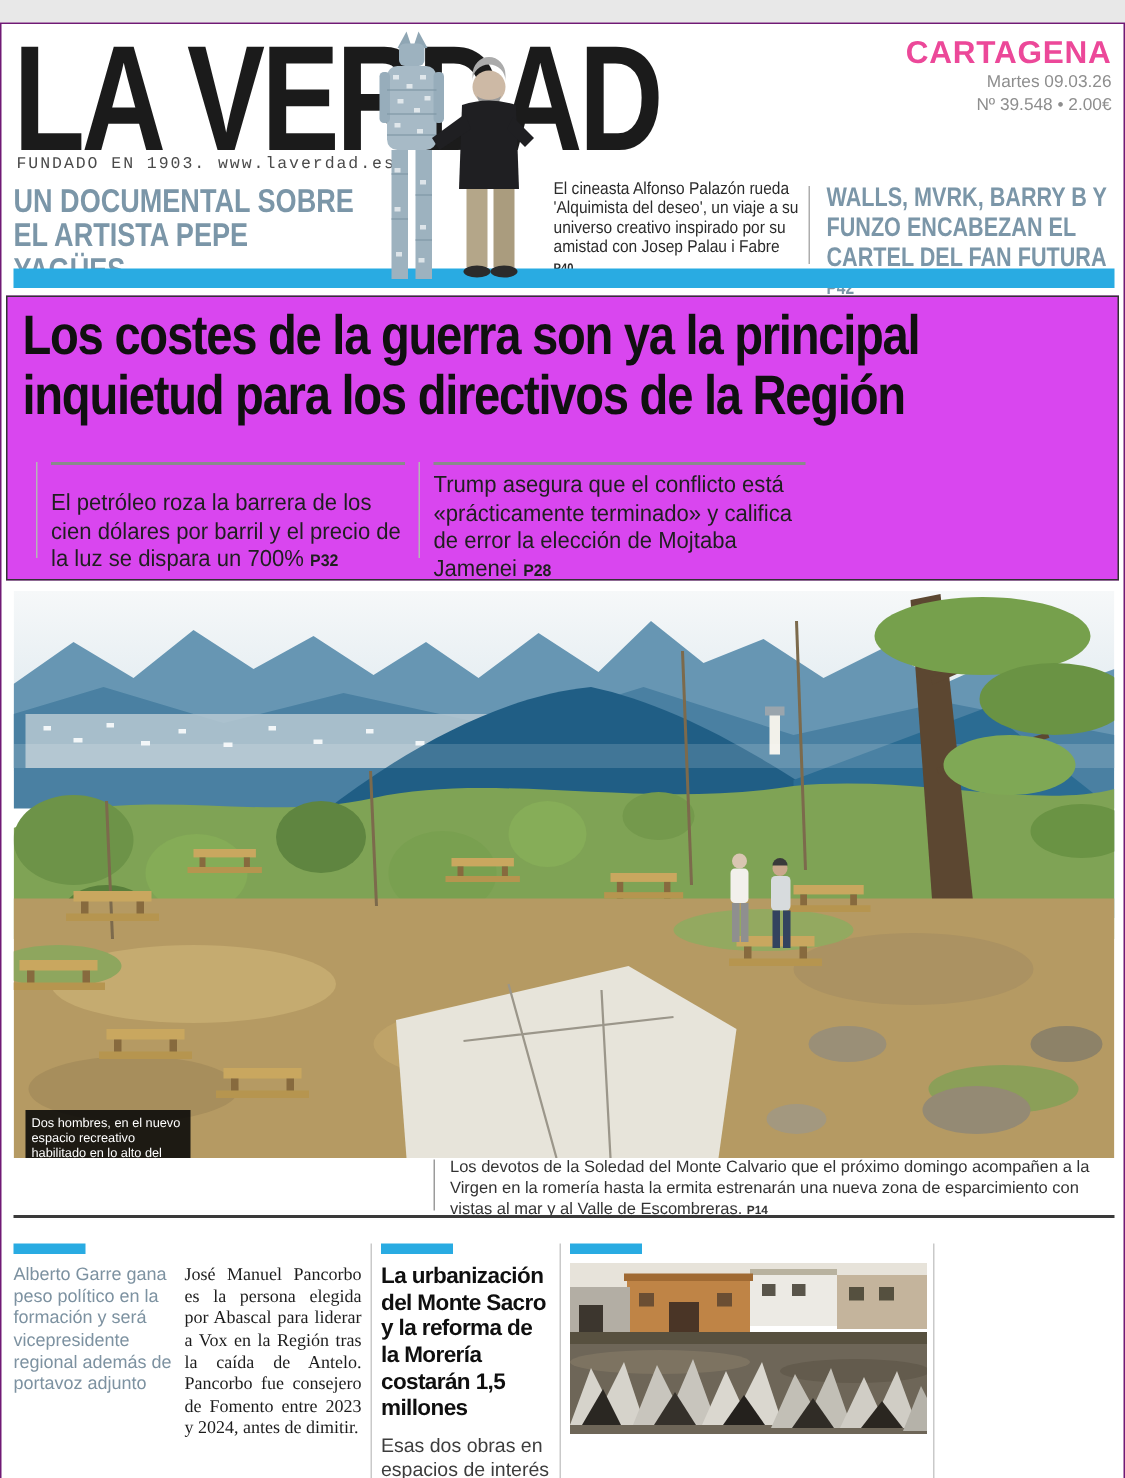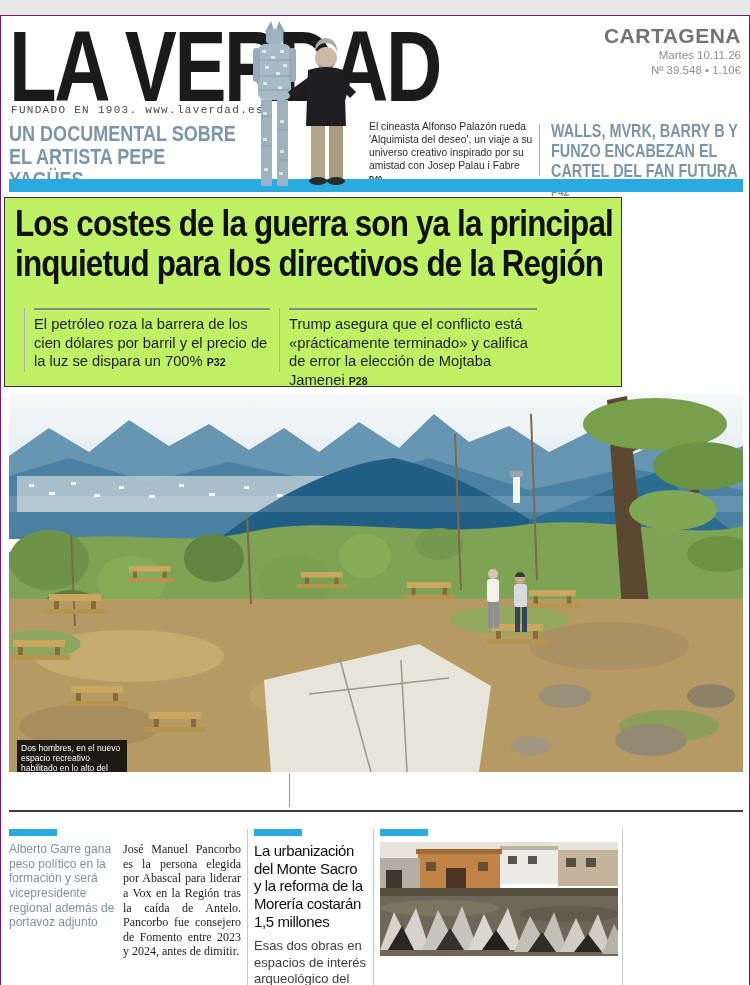--- a/index.html
+++ b/index.html
@@ -10,46 +10,46 @@
   }
   .sx{display:inline-block;transform-origin:left top;}
   .pref{font-weight:bold;font-size:0.72em;letter-spacing:0;}
 
   
   .nameplate{position:absolute;left:8px;top:10px;z-index:1;}
   .nameplate .sx{font-weight:bold;font-size:100px;line-height:0.8;letter-spacing:-3px;
     color:#1b1b1b;white-space:nowrap;transform:scaleX(0.78);}
   .fundado{position:absolute;left:10px;top:88px;font-size:11px;letter-spacing:1.3px;color:#4a4a4a;font-family:Liberation Mono, monospace;}
   .edition{position:absolute;right:8px;top:8px;text-align:right;}
-  .edition-name{font-size:21px;font-weight:bold;color:#737373;letter-spacing:0.5px;}
+  .edition-name{font-size:21px;font-weight:bold;color:#ec4899;letter-spacing:0.5px;}
   .edition-date,.edition-issue{font-size:11.5px;color:#8e8e8e;line-height:1.3;}
 
   
   .strip-left{position:absolute;left:8px;top:106px;}
   .strip-left .sx{width:286px;transform:scaleX(0.82);font-weight:bold;font-size:22px;
     line-height:1.05;color:#7b96a8;}
   .strip-photo{position:absolute;left:237px;top:4px;width:130px;height:172px;z-index:4;}
   .strip-center{position:absolute;left:368px;top:104px;}
   .strip-center .sx{width:184px;transform:scaleX(0.9);font-size:11.5px;line-height:1.14;color:#2b2b2b;}
   .strip-vrule{position:absolute;left:538px;top:108px;width:1px;height:52px;background:#adadad;}
   .strip-right{position:absolute;left:550px;top:106px;}
   .strip-right .sx{width:245px;transform:scaleX(0.8);font-weight:bold;font-size:18px;
     line-height:1.1;color:#7b96a8;}
   .cyanbar{position:absolute;left:8px;top:163px;width:734px;height:13px;background:#29abe2;z-index:2;}
 
   
-  .leadbox{position:absolute;left:3px;top:181px;width:618px;height:190px;border:1.5px solid #333;
-    box-sizing:border-box;background:#bef264;z-index:3;padding:6px 10px;}
+  .leadbox{position:absolute;left:3px;top:181px;width:742px;height:190px;border:1.5px solid #333;
+    box-sizing:border-box;background:#d946ef;z-index:3;padding:6px 10px;}
   .lead-headline .sx{width:848px;transform:scaleX(0.85);font-weight:bold;font-size:37px;
     letter-spacing:-1px;line-height:1.07;color:#101010;}
   .lead-subs{position:absolute;left:10px;top:110px;display:flex;align-items:flex-start;}
   .lead-sub{font-size:15.5px;line-height:1.2;color:#1f1f1f;}
   .lead-sub .sx{transform:scaleX(0.95);width:105%;}
   .ls1{width:216px;padding-top:7px;}
-  .ls2{width:236px;border-top:2px solid #8a8a8a;padding-top:5px;}
+  .ls2{width:236px;border-top:2px solid #8a8a8a;padding-top:17px;}
   .ls3{width:248px;border-top:2px solid #8a8a8a;padding-top:5px;}
   .lead-sep{width:1px;background:#b5b5b5;height:64px;margin:0 9px;}
 
   
   .mainphoto{position:absolute;left:8px;top:378px;width:734px;height:378px;overflow:hidden;}
   .mainphoto svg{display:block;}
   .photo-caption{position:absolute;left:8px;top:346px;width:102px;background:rgba(8,8,8,0.88);
     color:#fff;font-size:8.5px;line-height:1.2;padding:3px 4px;}
 
   
@@ -68,21 +68,21 @@
 
   .col-vox{left:8px;width:232px;}
   .c1-head .sx{width:258px;transform:scaleX(0.9);font-weight:bold;font-size:21px;
     letter-spacing:-0.6px;line-height:1.08;color:#0f0f0f;}
   .c1-row{display:flex;margin-top:6px;}
   .c1-deck{width:106px;font-size:12px;line-height:1.22;color:#7d92a1;}
   .c1-body{width:118px;margin-left:8px;font-family:"Liberation Serif",serif;font-size:12px;
     line-height:1.22;color:#1c1c1c;text-align:justify;}
 
   .col-moreria{left:253px;width:114px;}
-  .c2-head{font-weight:normal;font-size:15px;letter-spacing:-0.4px;line-height:1.18;color:#0f0f0f;}
+  .c2-head{font-weight:bold;font-size:15px;letter-spacing:-0.4px;line-height:1.18;color:#0f0f0f;}
   .c2-body{margin-top:8px;font-size:13px;line-height:1.24;color:#3d3d3d;}
 
   .col-mateos{left:379px;width:238px;}
   .c3-head .sx{width:286px;transform:scaleX(0.83);font-weight:bold;font-size:17.5px;
     letter-spacing:-0.4px;line-height:1.13;color:#0f0f0f;}
   .c3-photo{position:relative;margin-top:5px;width:238px;height:114px;overflow:hidden;}
 
   .col-ademas{left:627px;width:115px;}
   .c4-kicker{font-weight:bold;font-size:11px;color:#29a7de;letter-spacing:1px;margin:2px 0 8px;}
   .c4-item{font-size:12.5px;line-height:1.22;color:#333;letter-spacing:-0.2px;}
@@ -92,22 +92,22 @@
 <body>
 
 <div class="page">
 
   <div class="nameplate">
     <span class="sx">LA VERDAD</span>
   </div>
   <div class="fundado">FUNDADO EN 1903. www.laverdad.es</div>
   <div class="edition">
     <div class="edition-name">CARTAGENA</div>
-    <div class="edition-date">Martes 10.11.26</div>
-    <div class="edition-issue">Nº 39.548 • 1.10€</div>
+    <div class="edition-date">Martes 09.03.26</div>
+    <div class="edition-issue">Nº 39.548 • 2.00€</div>
   </div>
 
   <div class="strip-left">
     <span class="sx">UN DOCUMENTAL SOBRE EL ARTISTA PEPE YAGÜES</span>
   </div>
 
   <div class="strip-photo">
     <svg width="130" height="172" viewBox="0 0 130 172">
 
       <polygon points="27,12 33,1 37,13" fill="#8fa6b4"></polygon>
@@ -286,20 +286,23 @@
         <rect x="1" y="33" width="5" height="25" fill="#33435f"></rect>
         <rect x="8" y="33" width="5" height="25" fill="#33435f"></rect>
       </g>
     </svg>
     <div class="photo-caption">
       <span>Dos hombres, en el nuevo espacio recreativo habilitado en lo alto del monte.</span> 
     </div>
   </div>
 
   <div class="calv-vrule"></div>
+  <div class="calv-deck">
+    <span>Los devotos de la Soledad del Monte Calvario que el próximo domingo acompañen a la Virgen en la romería hasta la ermita estrenarán una nueva zona de esparcimiento con vistas al mar y al Valle de Escombreras.</span> <b class="pref">P14</b>
+  </div>
   <div class="midrule"></div>
 
   <div class="bcol col-vox">
     <div class="bluebar" style="width:48px"></div>
     <div class="c1-row">
       <div class="c1-deck">Alberto Garre gana peso político en la formación y será vicepresidente regional además de portavoz adjunto</div>
       <div class="c1-body">
         <span>José Manuel Pancorbo es la persona elegida por Abascal para liderar a Vox en la Región tras la caída de Antelo. Pancorbo fue consejero de Fomento entre 2023 y 2024, antes de dimitir.</span> 
       </div>
     </div>

